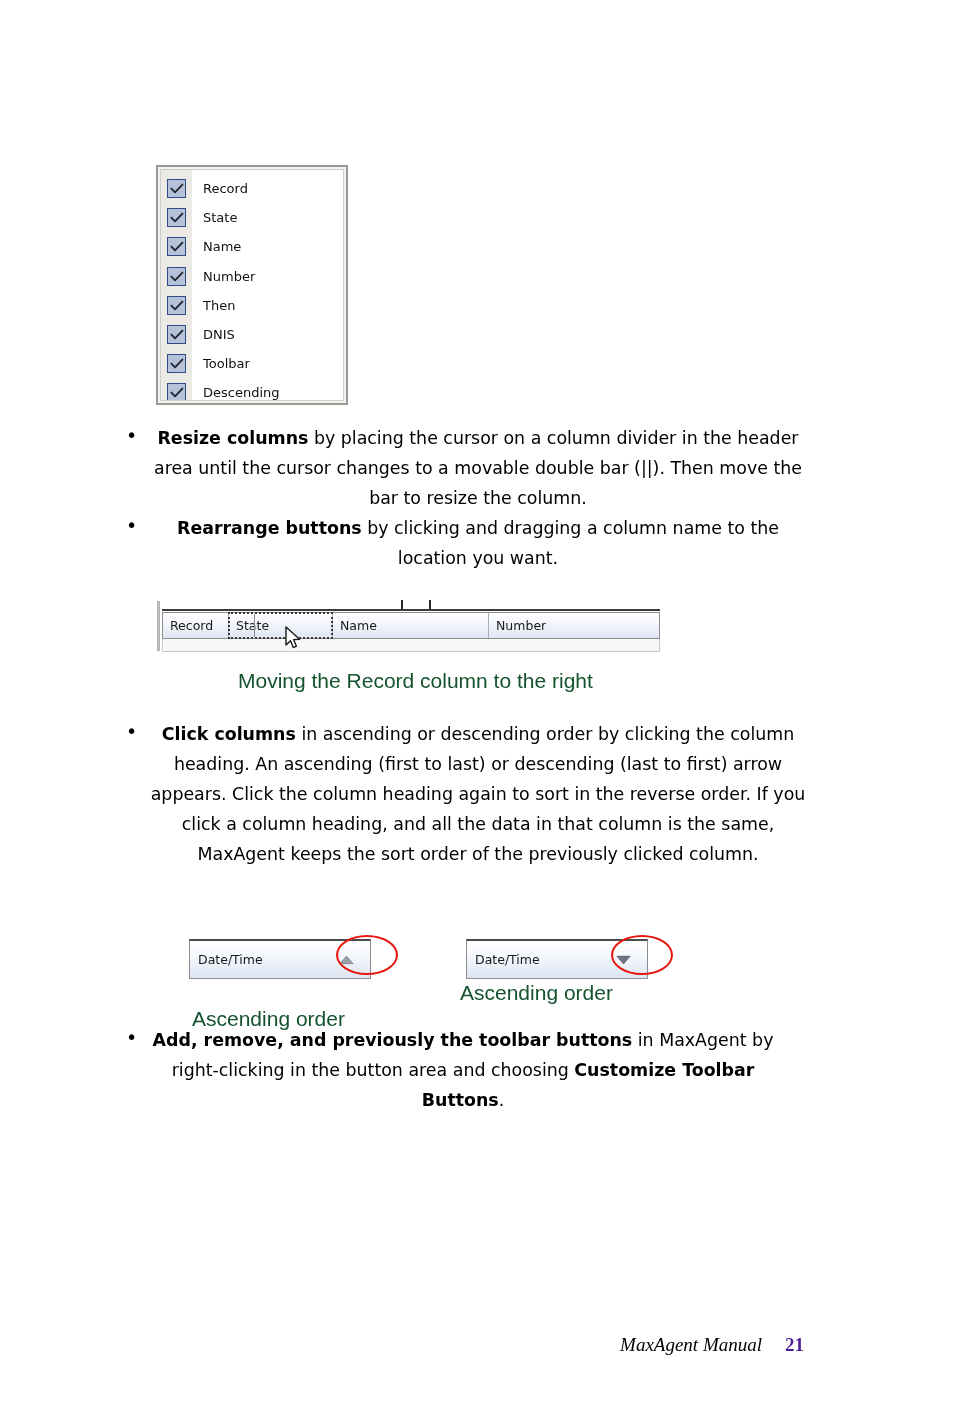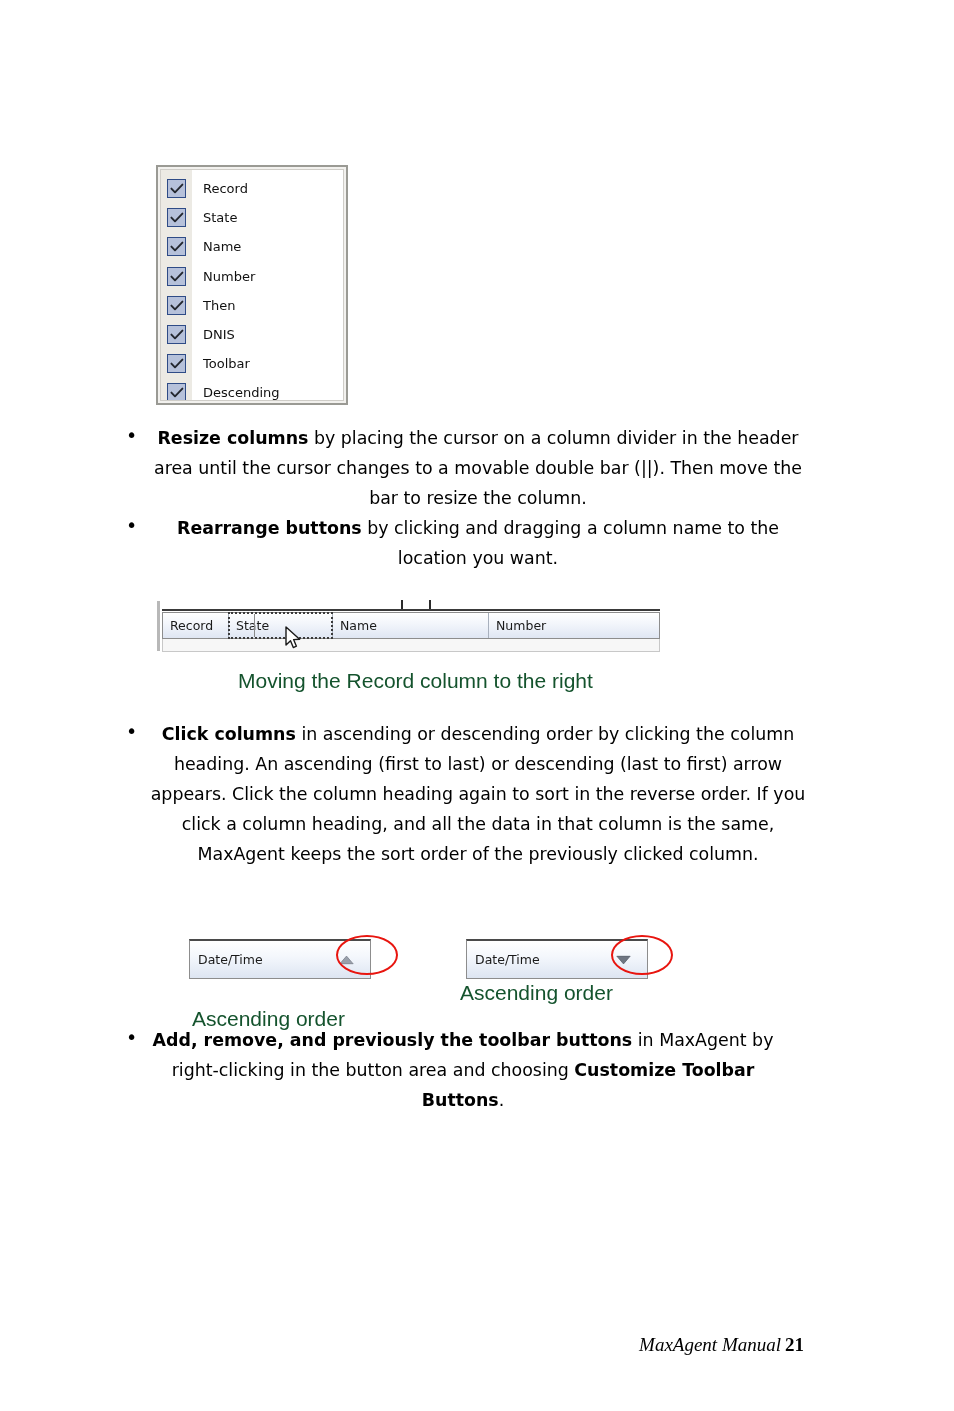--- a/index.html
+++ b/index.html
@@ -240,22 +240,22 @@
   }
   .footer .book {
     font-style: italic;
     font-size: 19px;
     color: #000;
     margin-left: 38px;
   }
   .footer .pageno {
     font-weight: bold;
     font-size: 19px;
-    margin-left: 4px;
-    color: #000000;
+    margin-left: 23px;
+    color: #4c1d95;
     font-style: normal;
   }
 </style>
 </head>
 <body>
 
 <div class="colchooser">
   <div class="colchooser-inner">
     <div class="cc-strip"></div>
     <div class="cc-list" id="cc-list">

